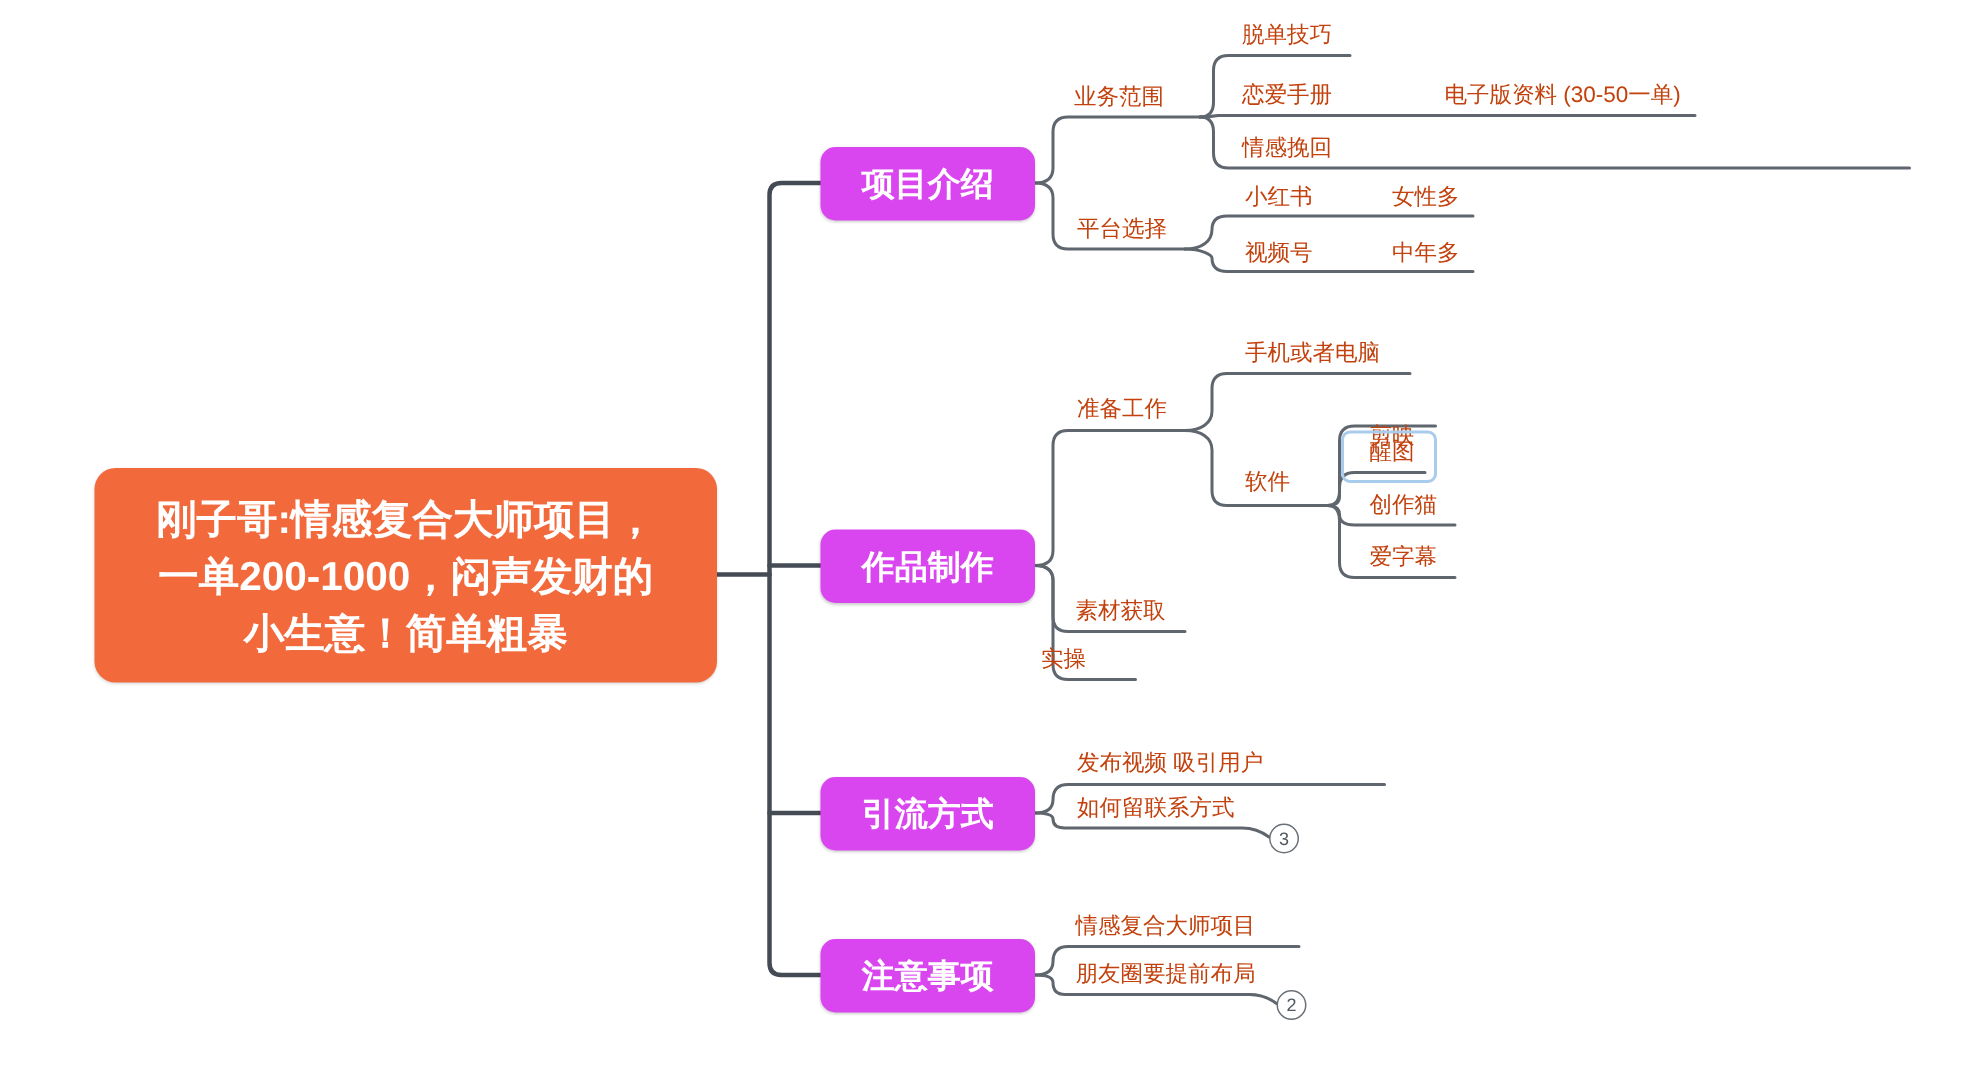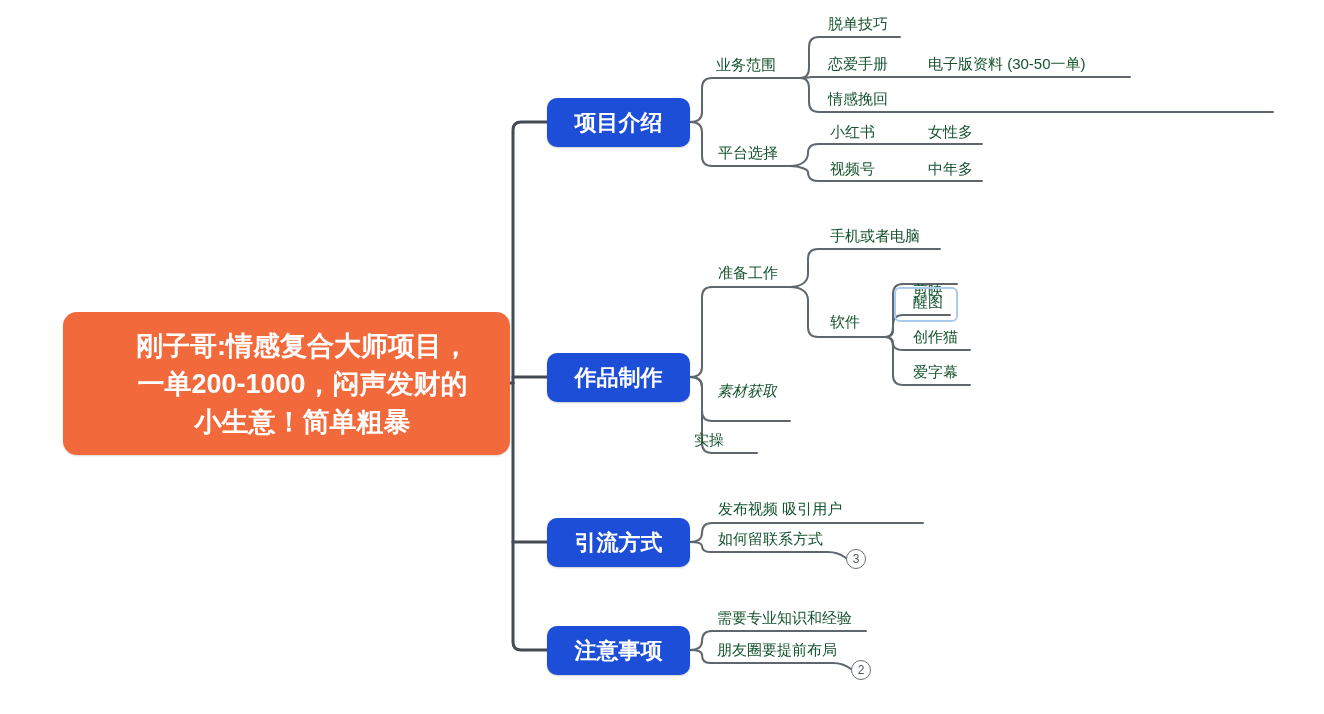--- a/index.html
+++ b/index.html
@@ -11,31 +11,30 @@
   .main-line { fill:none; stroke:#454B54; stroke-width:3; stroke-linecap:round; }
   .sub-line  { fill:none; stroke:#5F666E; stroke-width:2; stroke-linecap:round; }
 
   .root-box {
     position:absolute; left:63px; top:312px; width:415px; height:143px;
     background:#F2693B; border-radius:14px;
     display:flex; align-items:center; justify-content:center;
     color:#ffffff; font-weight:bold; font-size:27px; line-height:38px;
     text-align:center; white-space:pre-line;
     box-shadow:0 1px 2px rgba(0,0,0,0.15);
-    padding-left:32px;
   }
   .branch-box {
     position:absolute; width:143px; height:49px;
-    background:#1d4ed8; border-radius:10px;
+    background:#d946ef; border-radius:10px;
     display:flex; align-items:center; justify-content:center;
     color:#ffffff; font-weight:bold; font-size:22px;
     box-shadow:0 1px 2px rgba(0,0,0,0.2);
   }
   .topic {
-    position:absolute; font-size:15px; line-height:17px; color:#14532d;
+    position:absolute; font-size:15px; line-height:17px; color:#c2410c;
     white-space:nowrap;
   }
   .selection-rect {
     position:absolute; left:894px; top:287px; width:64px; height:35px;
     border:2px solid #A9CBEC; border-radius:6px; box-sizing:border-box;
     background:transparent;
   }
   .badge {
     position:absolute; width:20px; height:20px; box-sizing:border-box;
     border:1.5px solid #6A7077; border-radius:50%; background:#ffffff;
@@ -90,40 +89,40 @@
 小生意！简单粗暴</div>
 
   <div class="branch-box" style="left:547px; top:98px;">项目介绍</div>
   <div class="branch-box" style="left:547px; top:353px;">作品制作</div>
   <div class="branch-box" style="left:547px; top:518px;">引流方式</div>
   <div class="branch-box" style="left:547px; top:626px;">注意事项</div>
 
   <div class="topic" style="left:716px; top:56px;">业务范围</div>
   <div class="topic" style="left:828px; top:15px;">脱单技巧</div>
   <div class="topic" style="left:828px; top:55px;">恋爱手册</div>
-  <div class="topic" style="left:928px; top:55px;">电子版资料 (30-50一单)</div>
+  <div class="topic" style="left:963px; top:55px;">电子版资料 (30-50一单)</div>
   <div class="topic" style="left:828px; top:90px;">情感挽回</div>
   <div class="topic" style="left:718px; top:144px;">平台选择</div>
   <div class="topic" style="left:830px; top:123px;text-align:right;">小红书</div>
   <div class="topic" style="left:928px; top:123px;">女性多</div>
   <div class="topic" style="left:830px; top:160px;">视频号</div>
   <div class="topic" style="left:928px; top:160px;">中年多</div>
 
   <div class="topic" style="left:718px; top:264px;">准备工作</div>
   <div class="topic" style="left:830px; top:227px;">手机或者电脑</div>
   <div class="topic" style="left:830px; top:313px;">软件</div>
   <div class="topic" style="left:913px; top:262px;margin-top:20px;">剪映</div>
   <div class="selection-rect"></div>
   <div class="topic" style="left:913px; top:293px;">醒图</div>
   <div class="topic" style="left:913px; top:328px;">创作猫</div>
   <div class="topic" style="left:913px; top:363px;">爱字幕</div>
-  <div class="topic" style="left:717px; top:382px;font-style:italic;">素材获取</div>
+  <div class="topic" style="left:717px; top:399px;">素材获取</div>
   <div class="topic" style="left:694px; top:431px;">实操</div>
 
   <div class="topic" style="left:718px; top:500px;">发布视频 吸引用户</div>
   <div class="topic" style="left:718px; top:530px;">如何留联系方式</div>
   <div class="badge" style="left:846px; top:549px;">3</div>
 
-  <div class="topic" style="left:717px; top:609px;">需要专业知识和经验</div>
+  <div class="topic" style="left:717px; top:609px;">情感复合大师项目</div>
   <div class="topic" style="left:717px; top:641px;">朋友圈要提前布局</div>
   <div class="badge" style="left:851px; top:660px;">2</div>
 
 </div>
 
 </body></html>

